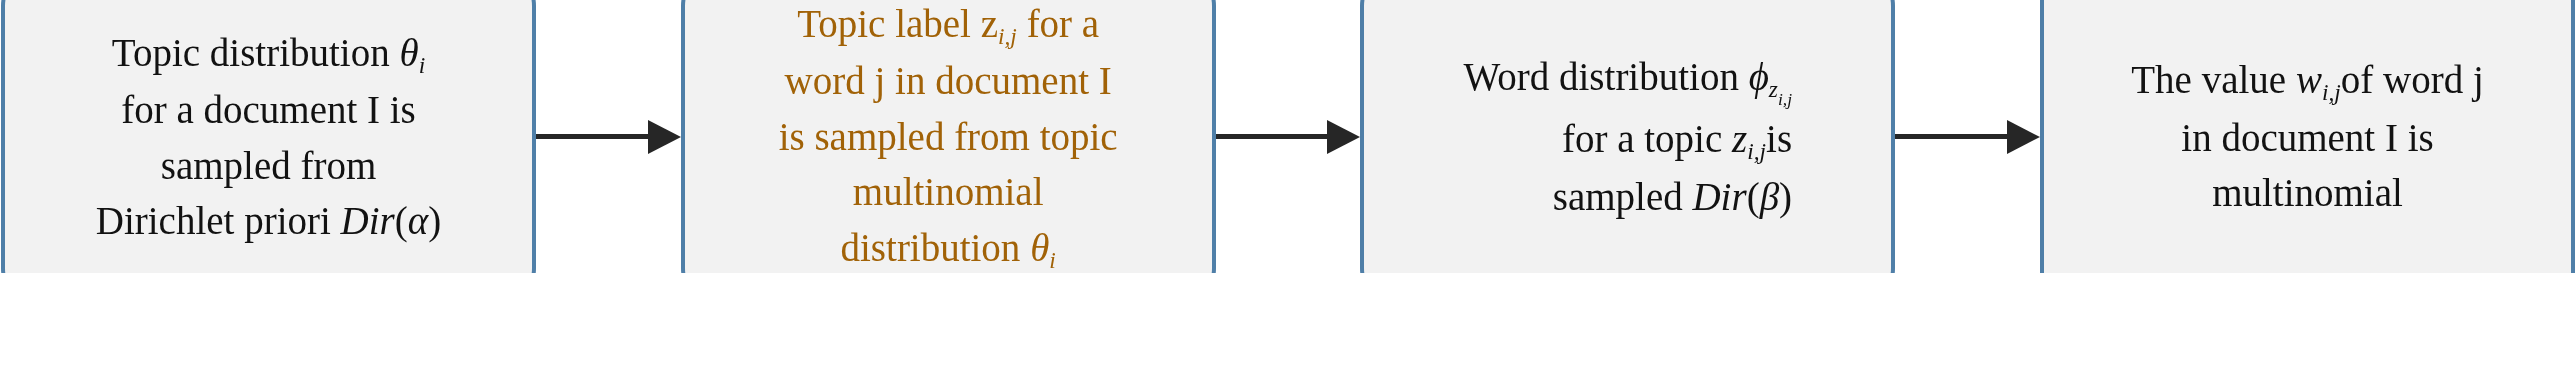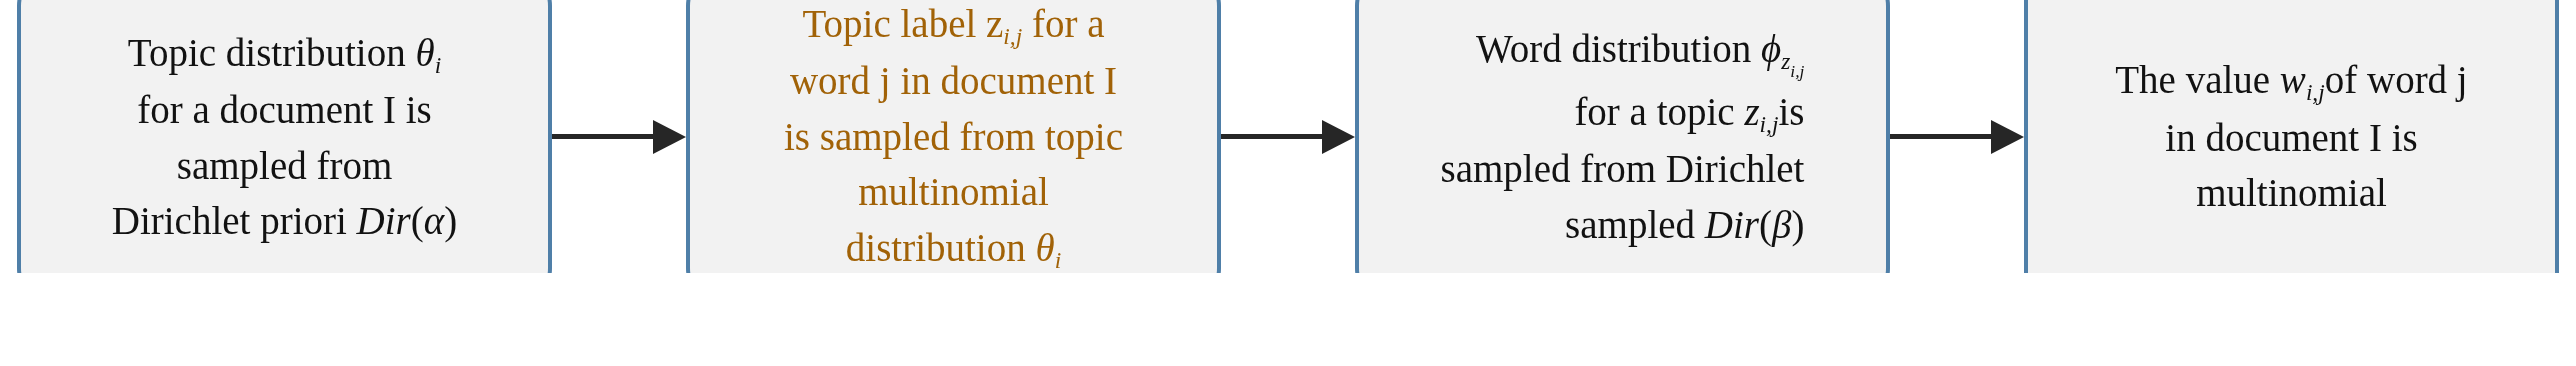--- a/index.html
+++ b/index.html
@@ -7,21 +7,21 @@
     padding: 0;
     background: #ffffff;
     font-family: "Liberation Serif", "DejaVu Serif", serif;
   }
   .flow {
     width: 2576px;
     height: 273px;
     display: flex;
     align-items: center;
     box-sizing: border-box;
-    padding: 0 17px;
+    padding: 0 1px;
   }
   .box {
     flex: 0 0 535px;
     height: 344px;
     background: #f2f2f2;
     border: 4.2px solid #4f7fa8;
     border-radius: 41px;
     box-sizing: border-box;
     display: flex;
     align-items: center;
@@ -96,21 +96,20 @@
 
   <div class="connector">
     <div class="arrow-line" style="background: rgb(38, 38, 38);"></div>
     <div class="arrow-head" style="border-left-color: rgb(38, 38, 38);"></div>
   </div>
 
   <div class="box" style="background: rgb(242, 242, 242); border-color: rgb(79, 127, 168); text-align: right;">
     <div class="box-text" style="color: rgb(18, 18, 18);">
         <div><span>Word distribution </span><span class="m">ϕ</span><span class="sub">z</span><span class="subsub">i,j</span></div>
         <div><span>for a topic </span><span class="m">z</span><span class="sub">i,j</span><span>is</span></div>
-        <div><span>sampled from Dirichlet</span></div>
         <div><span>sampled </span><span class="m">Dir</span><span>(</span><span class="m">β</span><span>)</span></div>
       </div>
   </div>
 
   <div class="connector">
     <div class="arrow-line" style="background: rgb(38, 38, 38);"></div>
     <div class="arrow-head" style="border-left-color: rgb(38, 38, 38);"></div>
   </div>
 
   <div class="box" style="background: rgb(242, 242, 242); border-color: rgb(79, 127, 168); border-radius: 16px;">

